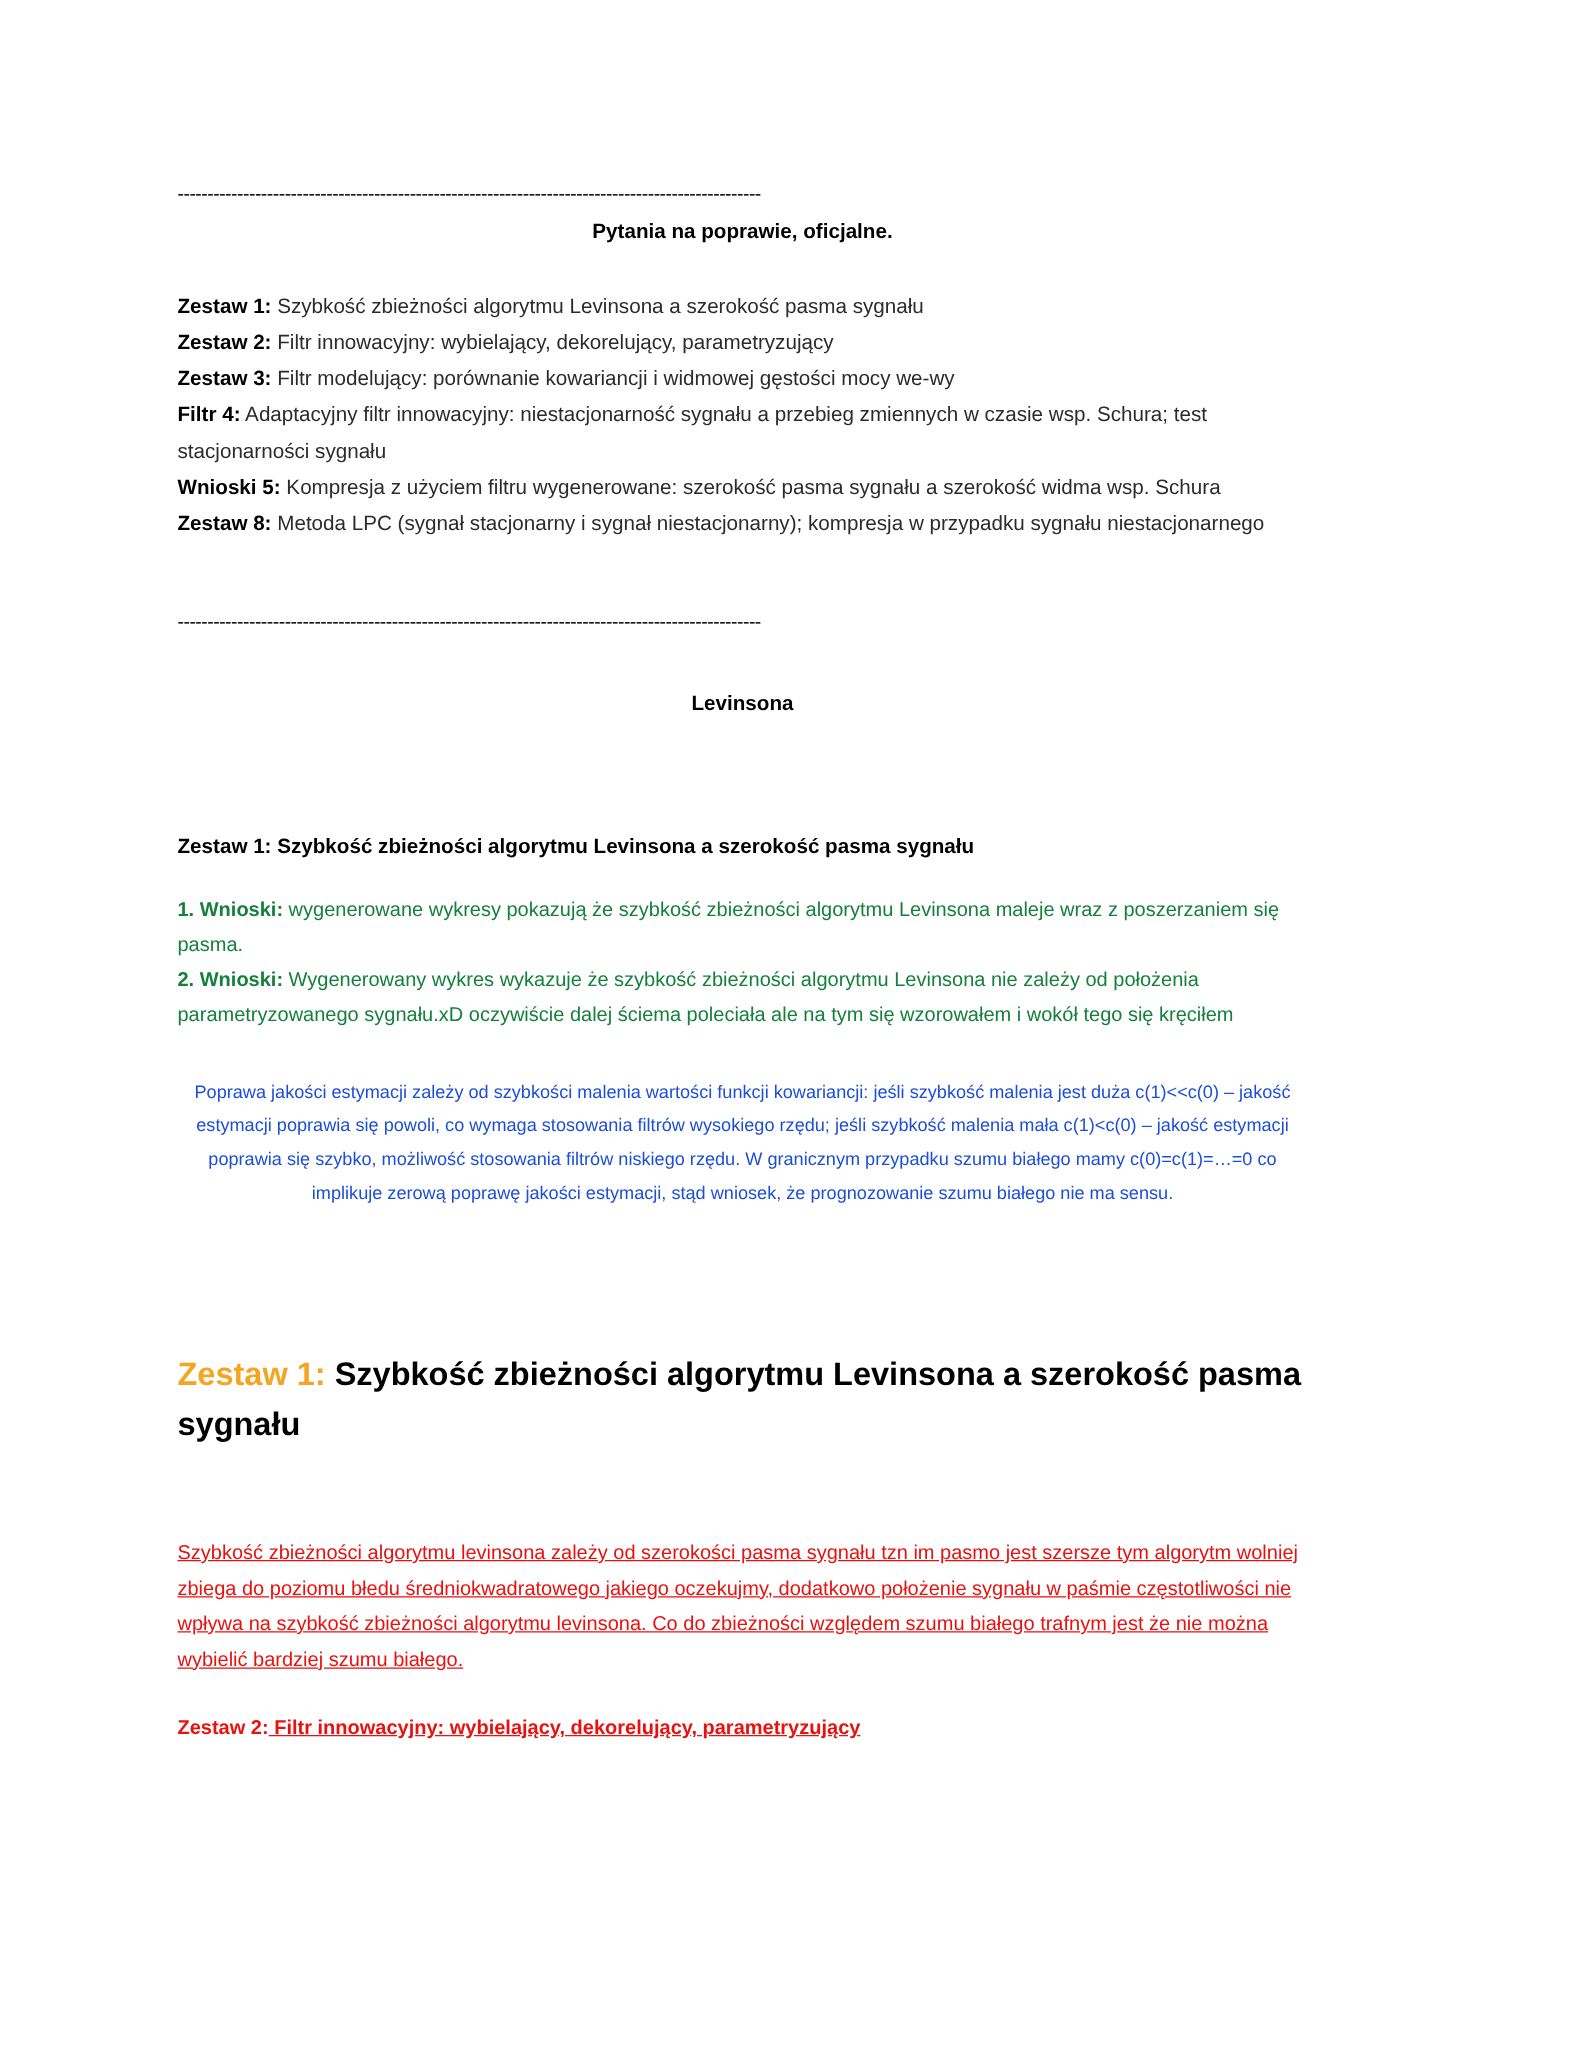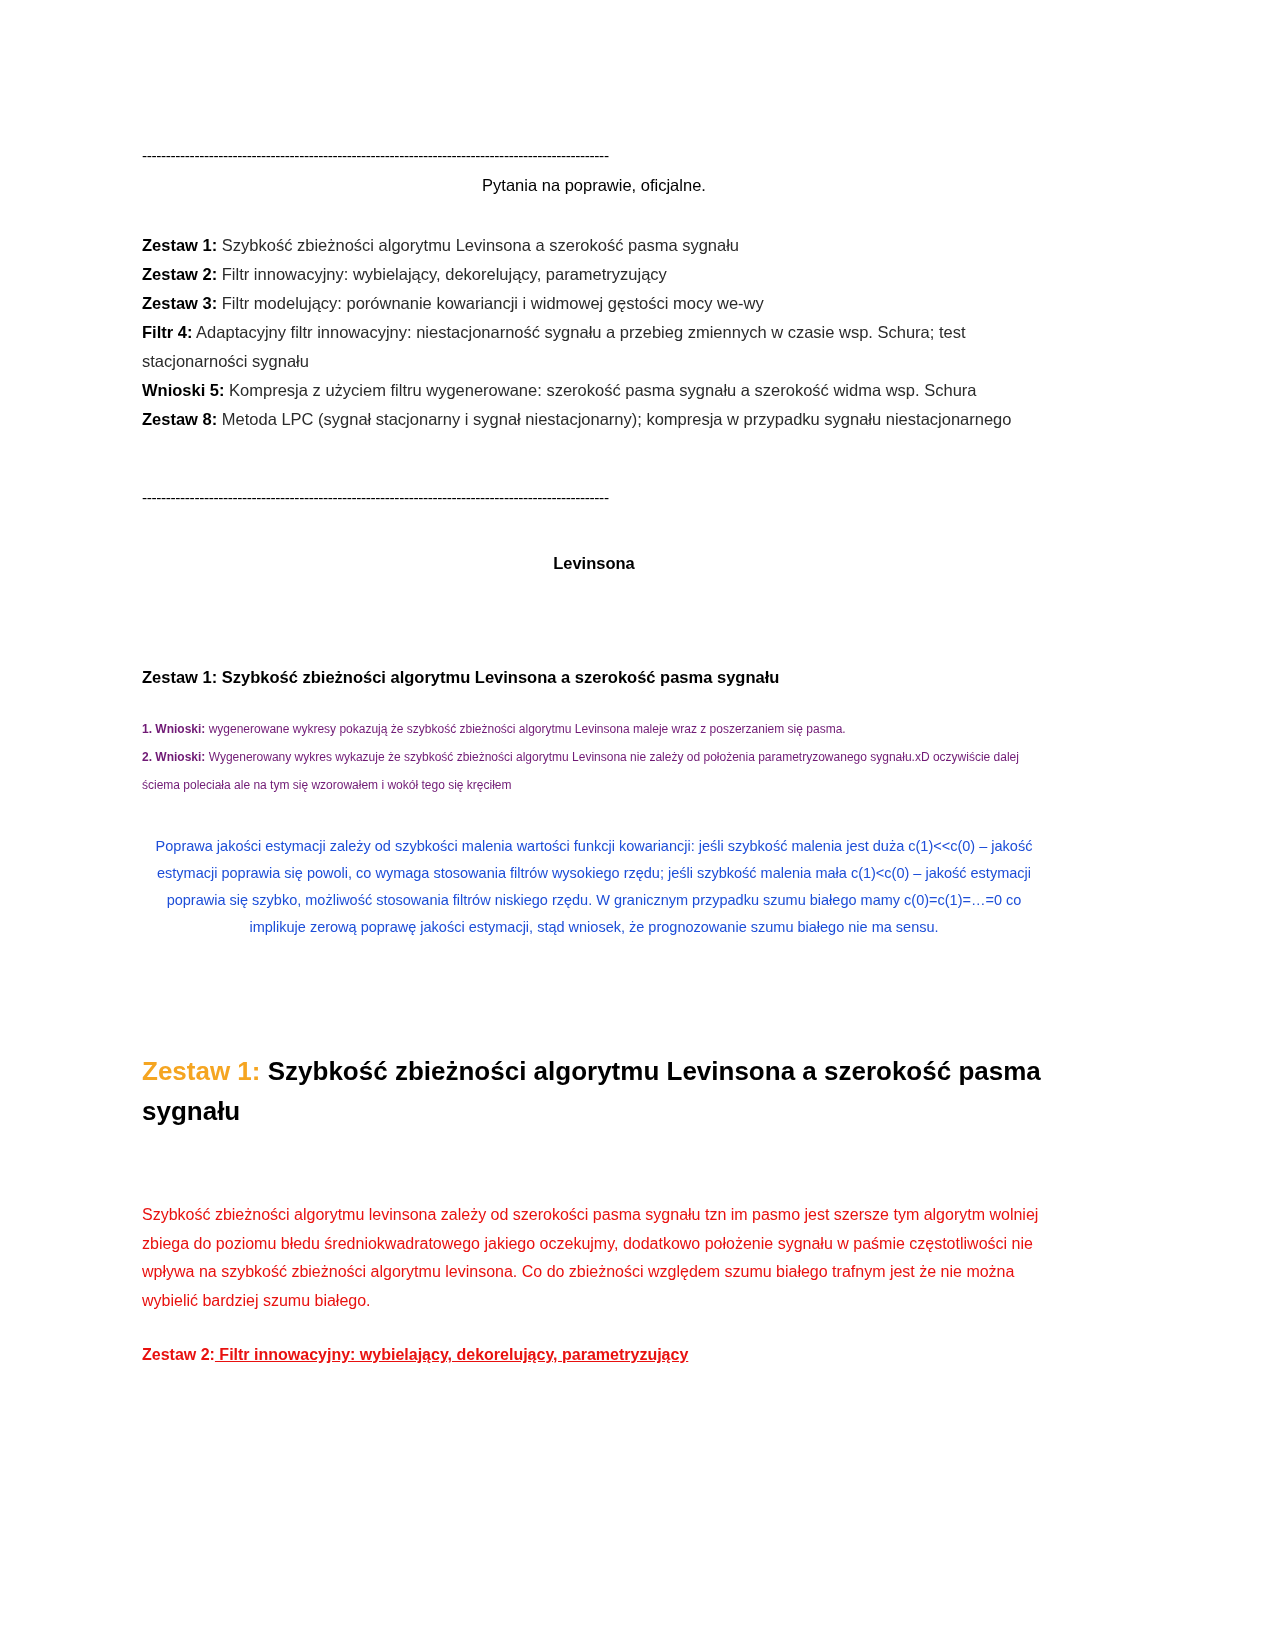--- a/index.html
+++ b/index.html
@@ -35,21 +35,21 @@
     color: #000;
     white-space: nowrap;
     overflow: hidden;
     width: 910px;
     height: 17px;
   }
 
   
   .center-bold {
     text-align: center;
-    font-weight: normal;
+    font-weight: bold;
     font-size: 16.5px;
     line-height: 24px;
   }
 
   .h-odpowiedzi {
     text-align: center;
     font-weight: bold;
     font-size: 16.5px;
     line-height: 24px;
   }
@@ -71,22 +71,22 @@
   
   .sec-head {
     font-weight: bold;
     font-size: 16.5px;
     line-height: 24px;
     color: #000;
   }
 
   
   .red-block {
-    color: #701a75;
-    font-size: 12px;
+    color: #15803d;
+    font-size: 16px;
     line-height: 28px;
   }
   .red-block p {
     margin: 0;
   }
   .red-block b {
     font-weight: bold;
   }
 
   
@@ -108,20 +108,21 @@
   }
   .big-head .orange {
     color: #f5a521;
   }
 
   
   .red-body {
     color: #e8110f;
     font-size: 16px;
     line-height: 28.5px;
+    text-decoration: underline;
   }
 
   .red-lastline {
     color: #e8110f;
     font-size: 16px;
     line-height: 28px;
     font-weight: bold;
   }
   .red-lastline .ul {
     text-decoration: underline;

